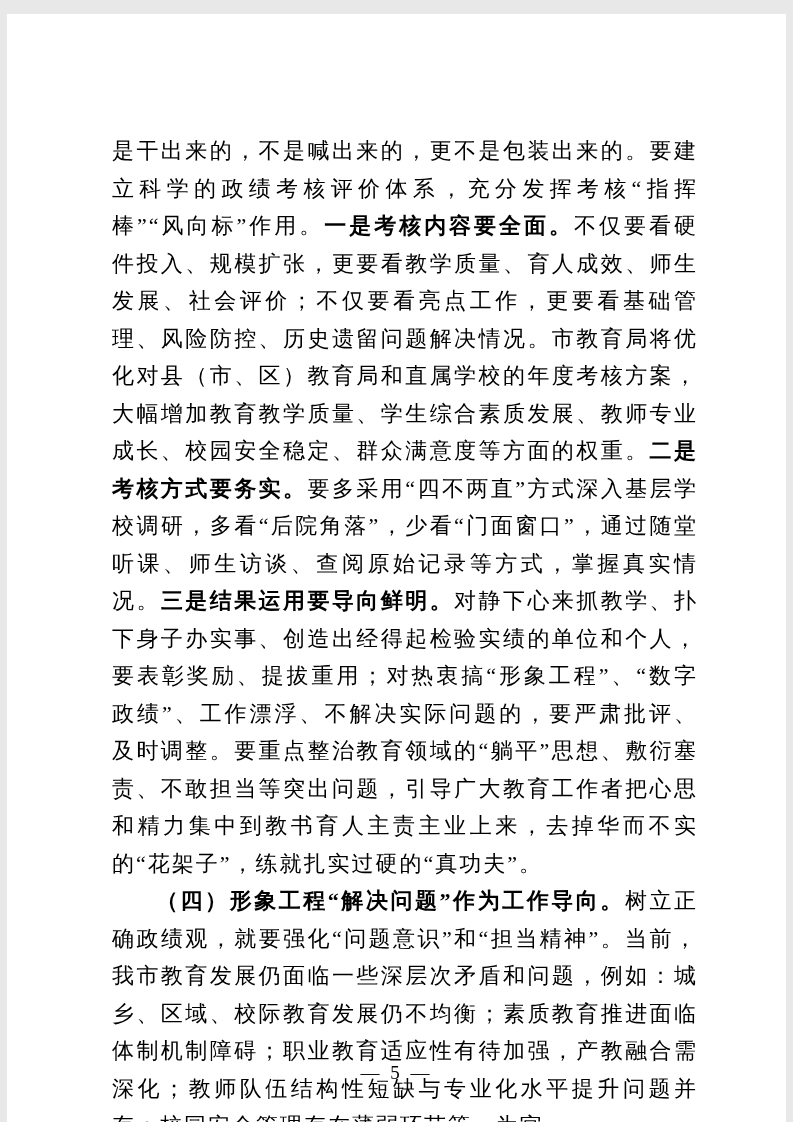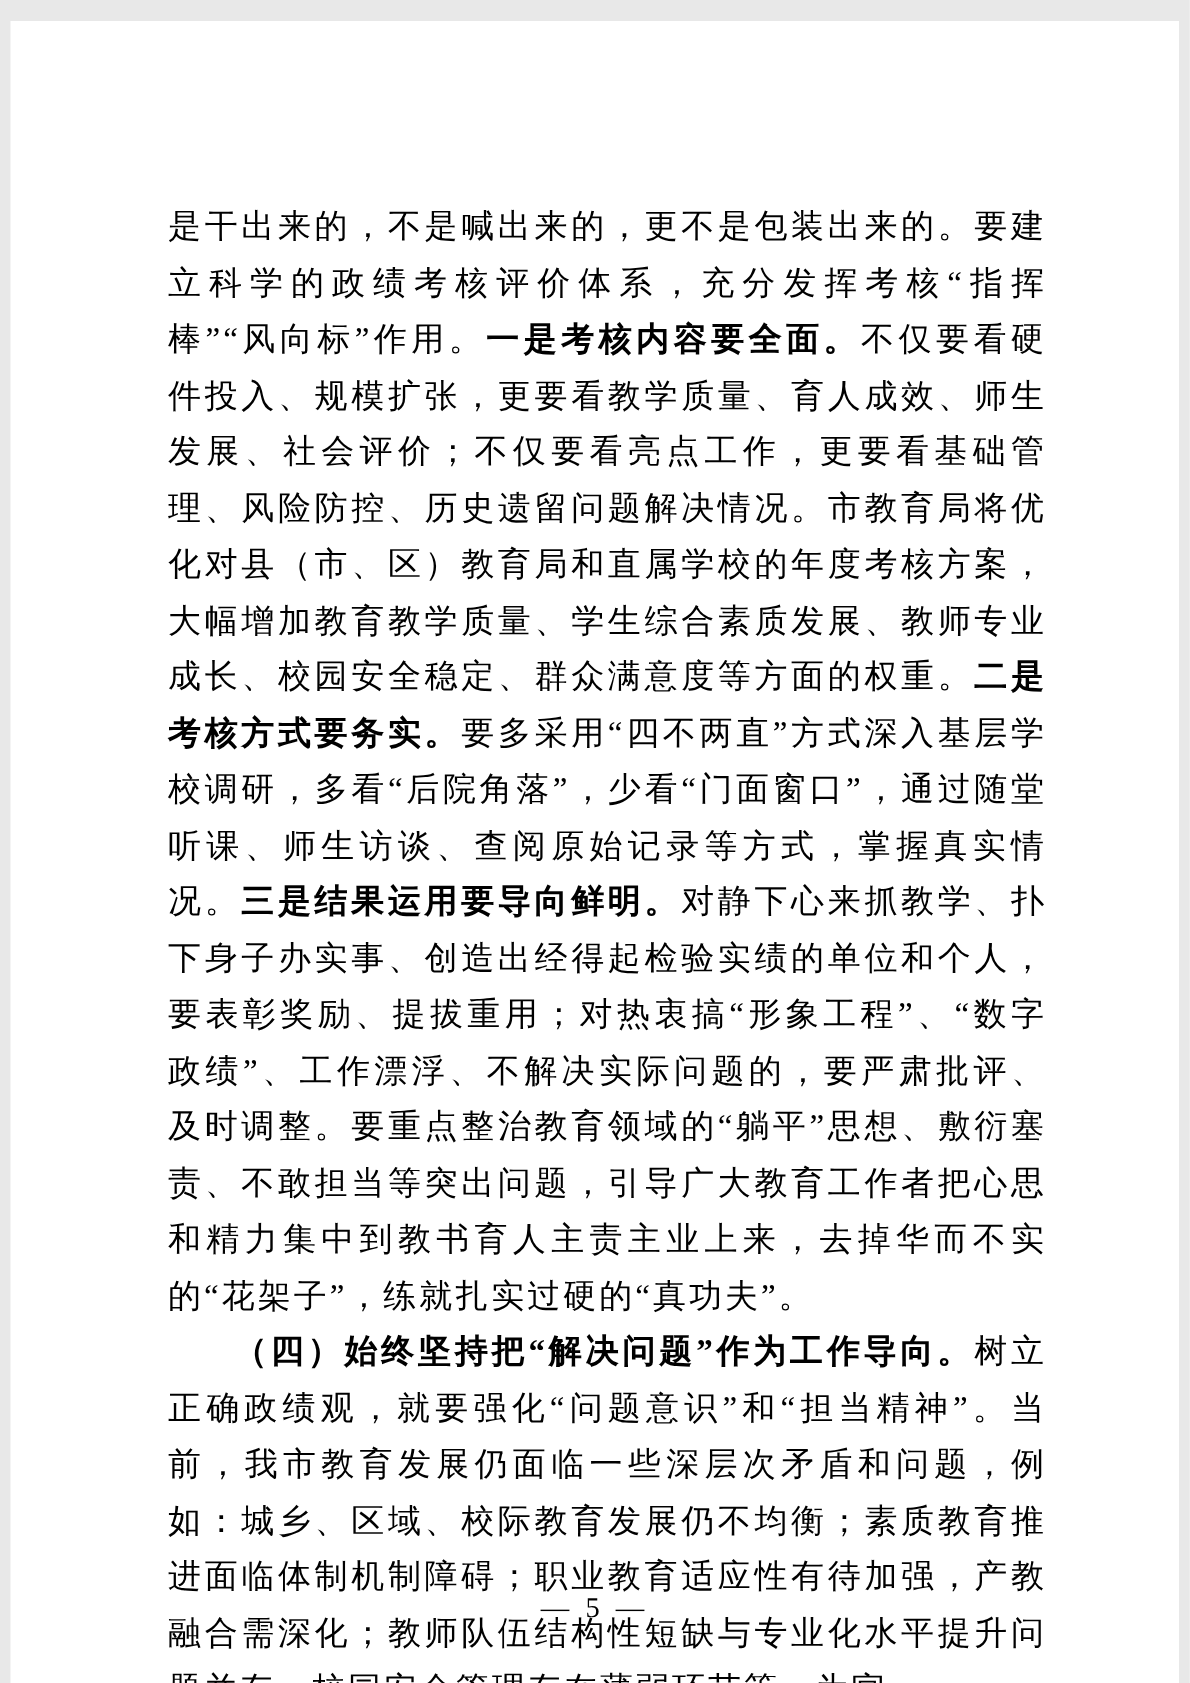--- a/index.html
+++ b/index.html
@@ -53,18 +53,18 @@
     letter-spacing: 3px;
     font-weight: 400;
   }
 </style>
 </head>
 <body>
 
 <div class="page">
   <div class="doc-body">
       <p class="para"><span class="run">是干出来的，不是喊出来的，更不是包装出来的。要建立科学的政绩考核评价体系，充分发挥考核“指挥棒”“风向标”作用。</span><span class="run bold">一是考核内容要全面。</span><span class="run">不仅要看硬件投入、规模扩张，更要看教学质量、育人成效、师生发展、社会评价；不仅要看亮点工作，更要看基础管理、风险防控、历史遗留问题解决情况。市教育局将优化对县（市、区）教育局和直属学校的年度考核方案，大幅增加教育教学质量、学生综合素质发展、教师专业成长、校园安全稳定、群众满意度等方面的权重。</span><span class="run bold">二是考核方式要务实。</span><span class="run">要多采用“四不两直”方式深入基层学校调研，多看“后院角落”，少看“门面窗口”，通过随堂听课、师生访谈、查阅原始记录等方式，掌握真实情况。</span><span class="run bold">三是结果运用要导向鲜明。</span><span class="run">对静下心来抓教学、扑下身子办实事、创造出经得起检验实绩的单位和个人，要表彰奖励、提拔重用；对热衷搞“形象工程”、“数字政绩”、工作漂浮、不解决实际问题的，要严肃批评、及时调整。要重点整治教育领域的“躺平”思想、敷衍塞责、不敢担当等突出问题，引导广大教育工作者把心思和精力集中到教书育人主责主业上来，去掉华而不实的“花架子”，练就扎实过硬的“真功夫”。</span></p>
-      <p class="para indent"><span class="run bold">（四）始终坚持把“解决问题”作为工作导向。</span><span class="run">树立正确政绩观，就要强化“问题意识”和“担当精神”。当前，我市教育发展仍面临一些深层次矛盾和问题，例如：城乡、区域、校际教育发展仍不均衡；素质教育推进面临体制机制障碍；职业教育适应性有待加强，产教融合需深化；教师队伍结构性短缺与专业化水平提升问题并存；校园安全管理存在薄弱环节等。为官</span></p>
+      <p class="para indent"><span class="run bold">（四）形象工程“解决问题”作为工作导向。</span><span class="run">树立正确政绩观，就要强化“问题意识”和“担当精神”。当前，我市教育发展仍面临一些深层次矛盾和问题，例如：城乡、区域、校际教育发展仍不均衡；素质教育推进面临体制机制障碍；职业教育适应性有待加强，产教融合需深化；教师队伍结构性短缺与专业化水平提升问题并存；校园安全管理存在薄弱环节等。为官</span></p>
     </div>
   <div class="page-footer">
     <span class="page-number">— 5 —</span>
   </div>
 </div>
 
 </body></html>

